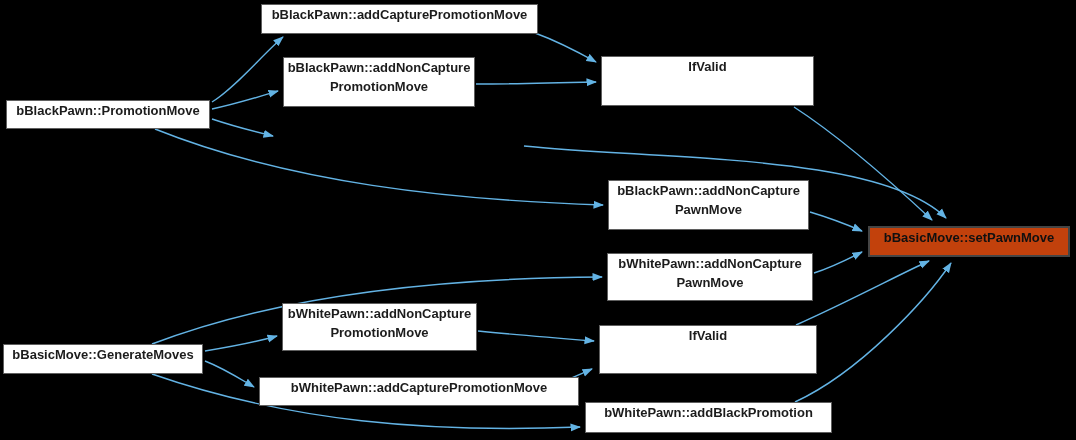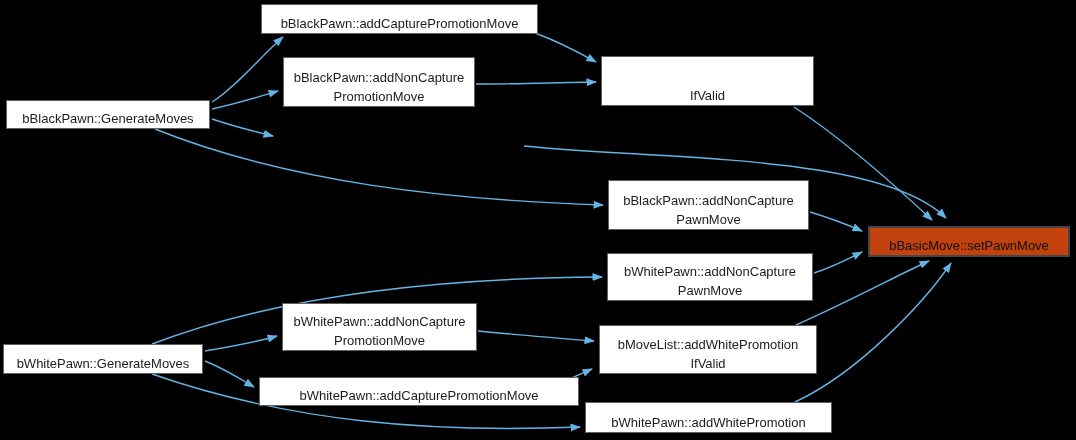--- a/index.html
+++ b/index.html
@@ -13,26 +13,27 @@
   svg.edges{position:absolute;left:0;top:0;width:1076px;height:440px;}
   .node{
     position:absolute;
     box-sizing:border-box;
     background:#ffffff;
     border:1px solid #5f5f5f;
     color:#1c1c1c;
     display:flex;
     flex-direction:column;
     align-items:center;
-    justify-content:flex-end;
+    justify-content:flex-start;
     text-align:center;
     font-size:13px;
     line-height:19px;
     white-space:nowrap;
     cursor:pointer;
+    font-weight:bold;
   }
   .node.hl{
     background:#c2410c;
     border:2px solid #454545;
     color:#101010;
   }
   .node span{display:block;}
 </style>
 </head>
 <body>
@@ -74,21 +75,21 @@
   <div class="node" style="left:283px;top:57px;width:192px;height:50px">
     <span>bBlackPawn::addNonCapture</span>
     <span>PromotionMove</span>
   </div>
 
   <div class="node" style="left:601px;top:56px;width:213px;height:50px">
     <span>IfValid</span>
   </div>
 
   <div class="node" style="left:6px;top:100px;width:204px;height:29px">
-    <span>bBlackPawn::GenerateMoves</span>
+    <span>bBlackPawn::PromotionMove</span>
   </div>
 
 
   <div class="node" style="left:608px;top:180px;width:201px;height:50px">
     <span>bBlackPawn::addNonCapture</span>
     <span>PawnMove</span>
   </div>
 
   <div class="node hl" style="left:868px;top:226px;width:202px;height:31px">
     <span>bBasicMove::setPawnMove</span>
@@ -98,29 +99,28 @@
     <span>bWhitePawn::addNonCapture</span>
     <span>PawnMove</span>
   </div>
 
   <div class="node" style="left:282px;top:303px;width:195px;height:48px">
     <span>bWhitePawn::addNonCapture</span>
     <span>PromotionMove</span>
   </div>
 
   <div class="node" style="left:599px;top:325px;width:218px;height:49px">
-    <span>bMoveList::addWhitePromotion</span>
     <span>IfValid</span>
   </div>
 
   <div class="node" style="left:3px;top:344px;width:200px;height:30px">
-    <span>bWhitePawn::GenerateMoves</span>
+    <span>bBasicMove::GenerateMoves</span>
   </div>
 
   <div class="node" style="left:259px;top:377px;width:320px;height:29px">
     <span>bWhitePawn::addCapturePromotionMove</span>
   </div>
 
   <div class="node" style="left:585px;top:402px;width:247px;height:31px">
-    <span>bWhitePawn::addWhitePromotion</span>
+    <span>bWhitePawn::addBlackPromotion</span>
   </div>
 
 </div>
 
 </body></html>

